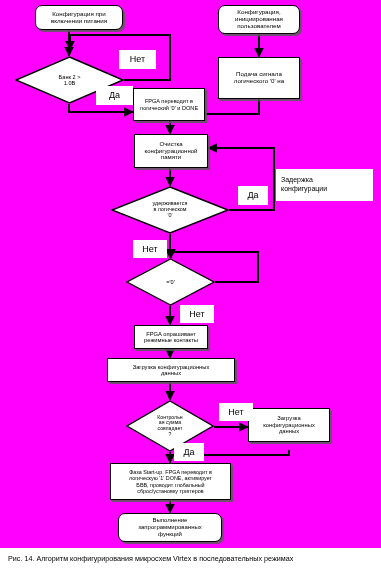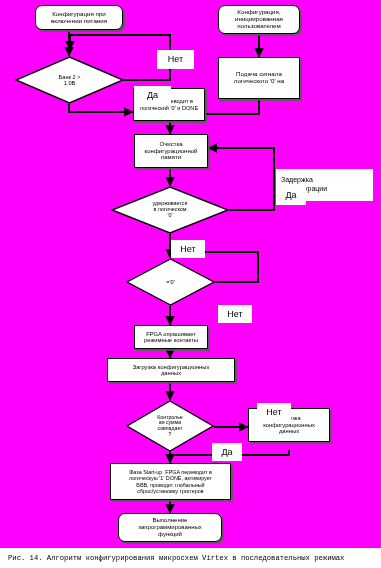--- a/index.html
+++ b/index.html
@@ -69,21 +69,20 @@
   
   .elabel {
     position: absolute;
     background: #ffffff;
     color: #000;
     display: flex;
     align-items: center;
     justify-content: center;
     z-index: 7;
     line-height: 1;
-    margin-left: 38px;
   }
   
   .plainbox {
     position: absolute;
     background: #ffffff;
     color: #000;
     z-index: 6;
     display: flex;
     align-items: center;
     justify-content: flex-start;
@@ -101,21 +100,20 @@
     height: 20px;
     background: #ffffff;
     color: #000;
     display: flex;
     align-items: center;
     justify-content: flex-start;
     padding-left: 8px;
     box-sizing: border-box;
     font-size: 7.2px;
     z-index: 9;
-    font-family: Liberation Mono, monospace;
   }
   #bottombar {
     position: absolute;
     left: 0;
     top: 545px;
     width: 381px;
     height: 3px;
     background: #FF00FF;
     z-index: 8;
   }

